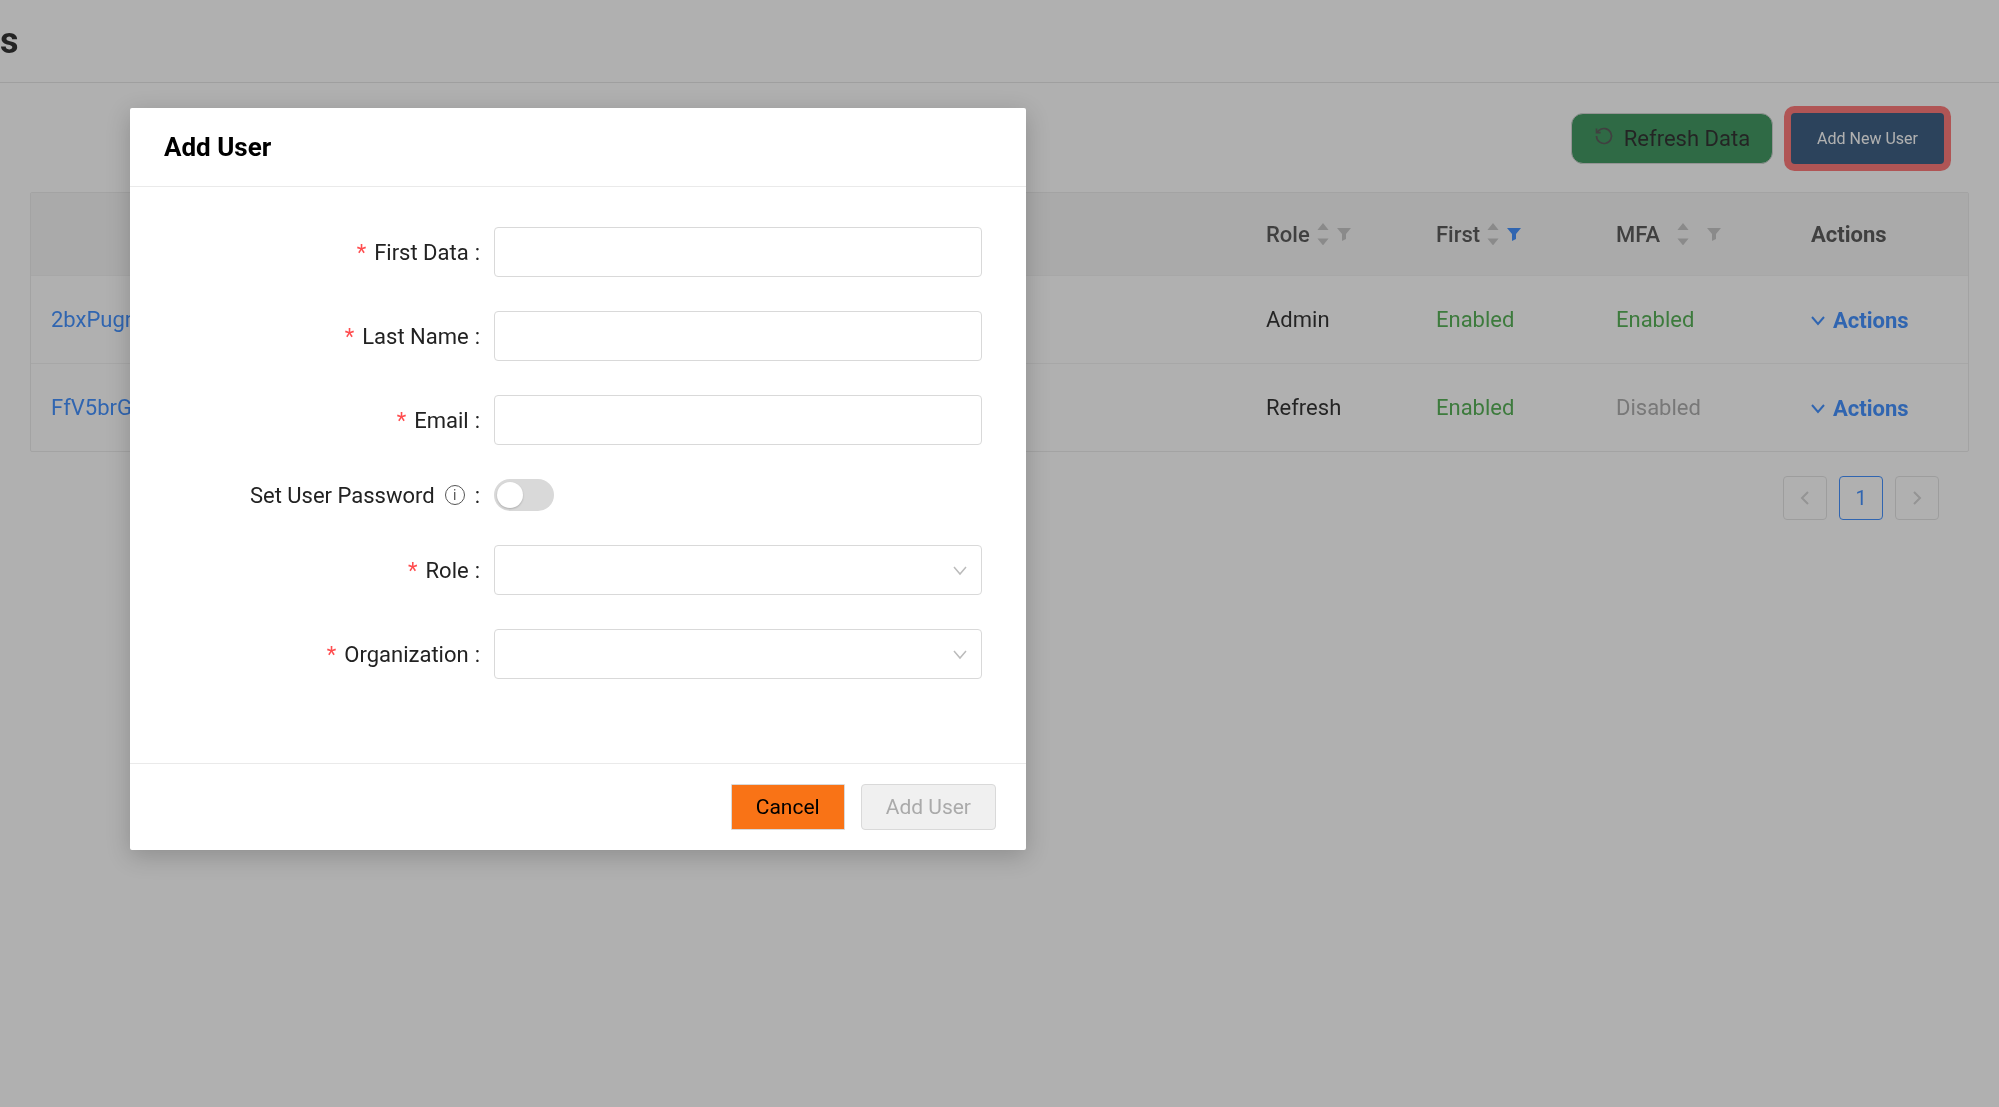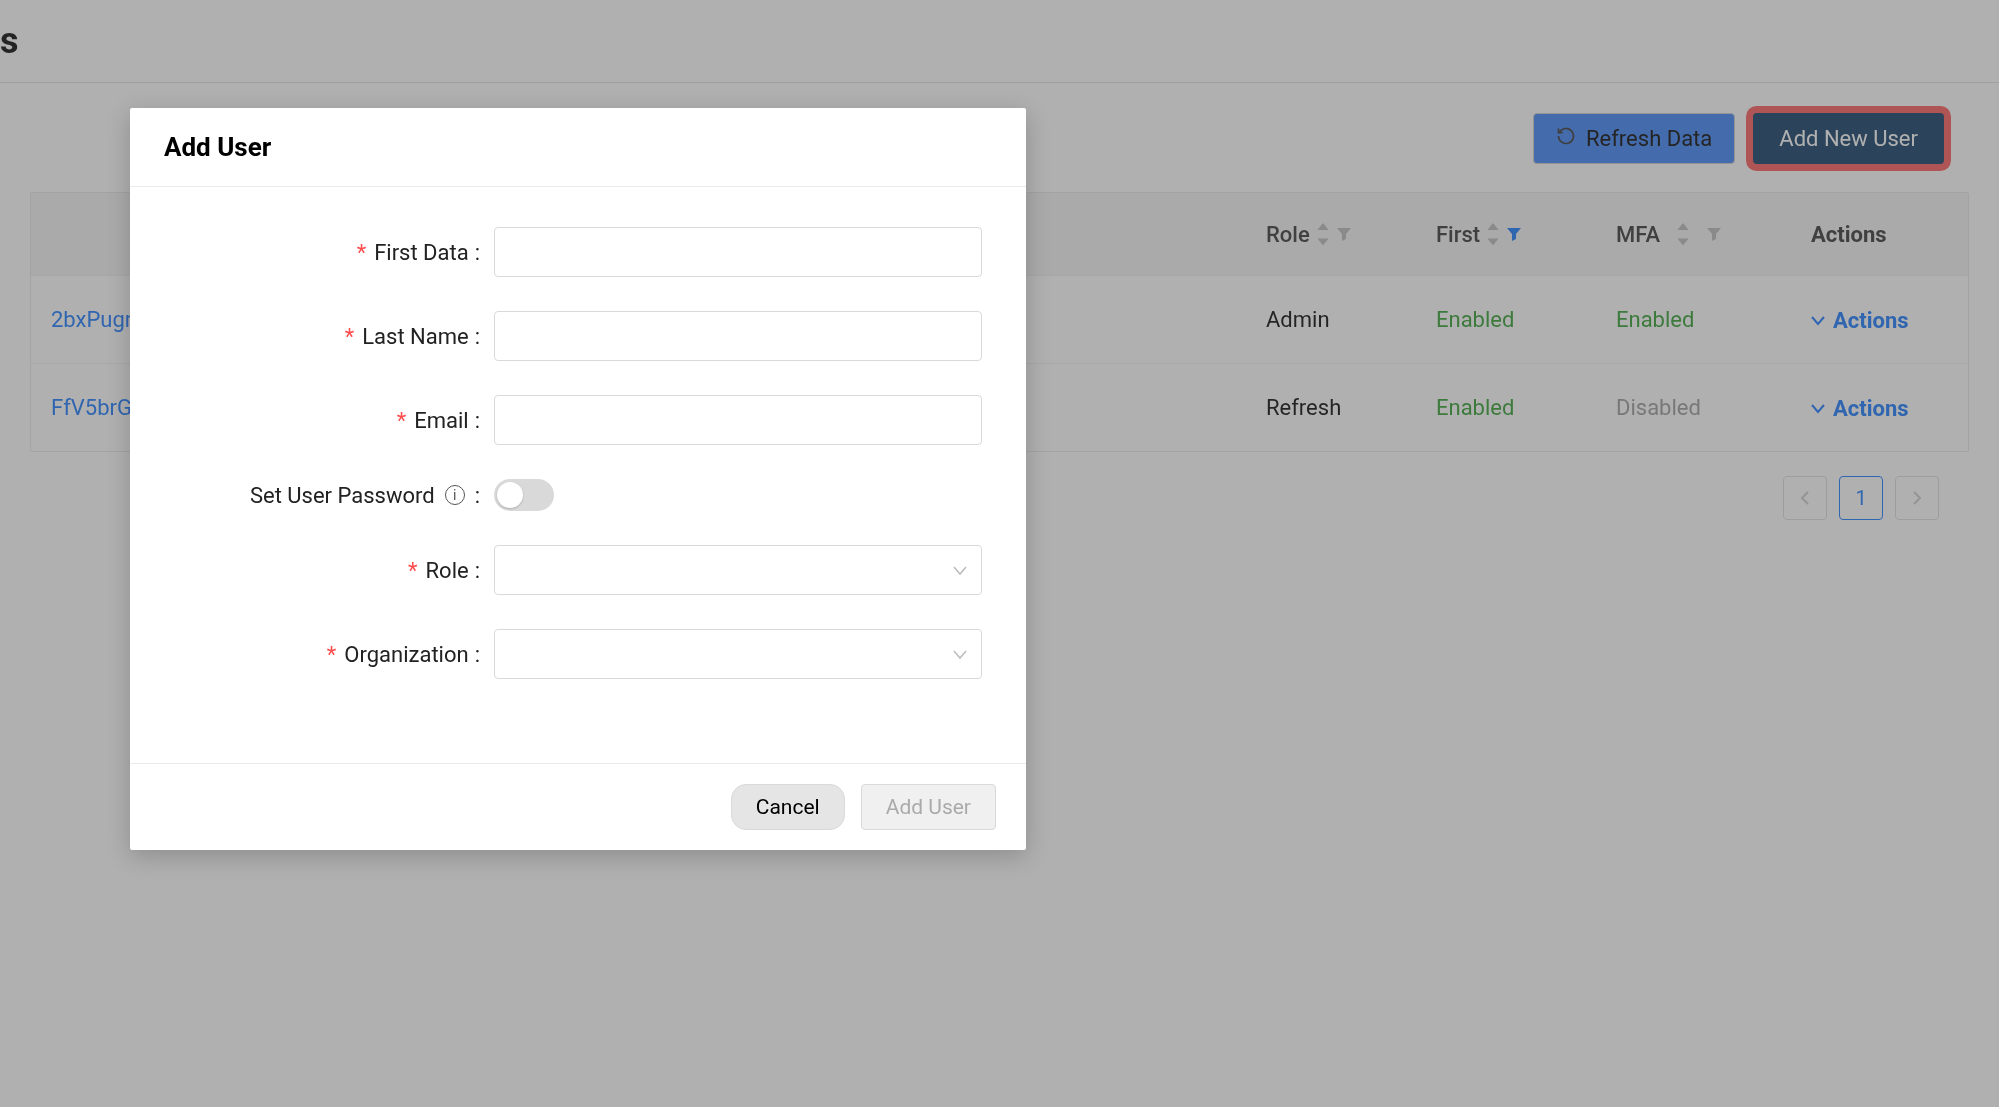--- a/index.html
+++ b/index.html
@@ -38,33 +38,33 @@
       justify-content: flex-end;
       gap: 18px;
       padding-right: 25px;
       margin-bottom: 28px;
     }
     .btn-refresh {
       display: inline-flex;
       align-items: center;
       gap: 10px;
       border: 1px solid #ccc;
-      background: #3b82f6;
+      background: #15803d;
       padding: 12px 22px;
       font-size: 22px;
-      border-radius: 4px;
+      border-radius: 12px;
       cursor: pointer;
     }
     .btn-refresh svg { width: 20px; height: 20px; }
     .btn-add-user {
       background: #0f3a66;
       color: #fff;
       border: none;
       padding: 12px 26px;
-      font-size: 22px;
+      font-size: 16px;
       border-radius: 4px;
       cursor: pointer;
       
       box-shadow: 0 0 0 7px #ff5a5a;
     }
     
     .table-wrap {
       border: 1px solid #e8e8e8;
       border-radius: 2px;
     }
@@ -219,24 +219,24 @@
     }
     .modal-footer {
       border-top:1px solid #eaeaea;
       padding:20px 30px;
       display:flex;
       justify-content:flex-end;
       gap:16px;
     }
     .btn-cancel {
       border:1px solid #d9d9d9;
-      background:#e5e5e5;
+      background:#f97316;
       padding:10px 24px;
       font-size:21px;
-      border-radius:15px;
+      border-radius:1px;
       cursor:pointer;
     }
     .btn-submit {
       border:1px solid #d9d9d9;
       background:#f0f0f0;
       color:#aaa;
       padding:10px 24px;
       font-size:21px;
       border-radius:4px;
       cursor:default;

